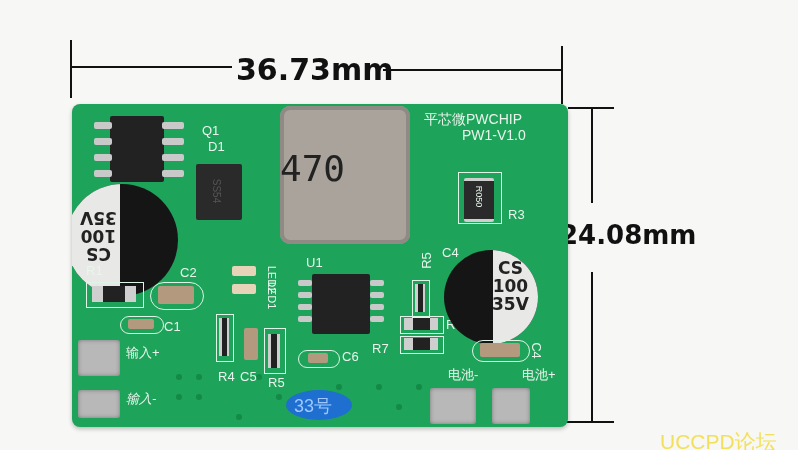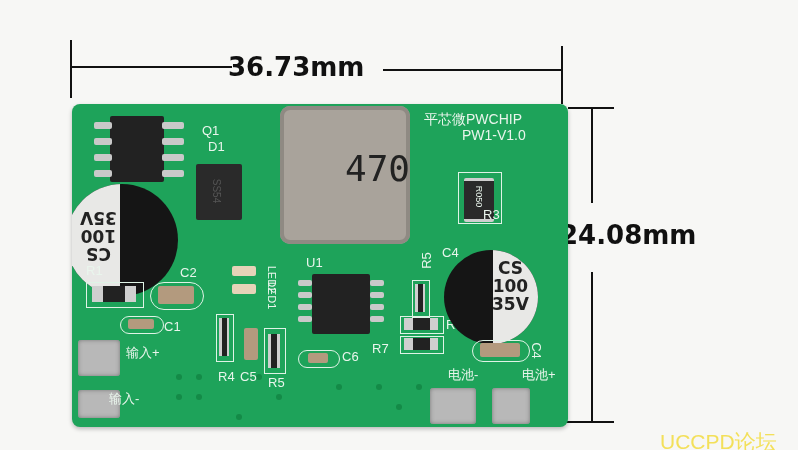--- a/index.html
+++ b/index.html
@@ -14,33 +14,33 @@
   .smd{position:absolute;background:#b39a7e;border-radius:2px;}
   .res{position:absolute;background:#222;}
   .res::before,.res::after{content:"";position:absolute;top:0;bottom:0;width:25%;background:#cfcfcf;}
   .res::before{left:0}.res::after{right:0}
   .capbody{position:absolute;border-radius:50%;background:#151515;overflow:hidden;}
   .capwhite{position:absolute;top:0;bottom:0;right:0;width:48%;background:#e8e8e6;}
   .captext{position:absolute;color:#222;font-weight:bold;font-size:17px;line-height:1.05;text-align:center;font-family:"DejaVu Sans",sans-serif;}
   .pad{position:absolute;background:#b8b8b8;border-radius:3px;box-shadow:inset 0 0 4px #777;}
   .via{position:absolute;width:6px;height:6px;border-radius:50%;background:#148a47;}
   .inductor{position:absolute;left:208px;top:2px;width:130px;height:138px;background:#a9a39b;border-radius:10px;box-shadow:inset 0 0 0 4px #8f8a83;}
-  .ind-text{position:absolute;left:0;right:0;top:42px;text-align:right;font-size:36px;color:#222;font-family:"DejaVu Sans Mono",monospace;}
+  .ind-text{position:absolute;left:0;right:0;top:42px;text-align:left;font-size:36px;color:#222;font-family:"DejaVu Sans Mono",monospace;}
   .watermark{position:absolute;color:#f3e05a;font-size:21px;white-space:nowrap;}
   .marker{position:absolute;background:#1e6fd0;border-radius:50%;color:#9ec8ff;font-size:18px;}
   .kkw{position:absolute;color:#1aa6e8;font-size:40px;font-style:italic;font-weight:bold;opacity:.8;}
 </style>
 </head>
 <body>
 
 <div class="dim-line" style="left:70px;top:40px;width:2px;height:58px;"></div>
 <div class="dim-line" style="left:561px;top:46px;width:2px;height:58px;"></div>
 <div class="dim-line" style="left:70px;top:66px;width:162px;height:2px;"></div>
 <div class="dim-line" style="left:383px;top:69px;width:180px;height:2px;"></div>
-<div class="dim-text" style="left:228px;top:52px;font-size:26px;">36.73mm</div>
+<div class="dim-text" style="left:236px;top:52px;font-size:30px;">36.73mm</div>
 
 <div class="dim-line" style="left:568px;top:107px;width:46px;height:2px;"></div>
 <div class="dim-line" style="left:566px;top:421px;width:48px;height:2px;"></div>
 <div class="dim-line" style="left:591px;top:108px;width:2px;height:95px;"></div>
 <div class="dim-line" style="left:591px;top:272px;width:2px;height:150px;"></div>
 <div class="dim-text" style="left:560px;top:220px;font-size:26px;">24.08mm</div>
 
 <div class="pcb">
 
   <div class="via" style="left:104px;top:270px;"></div>
@@ -93,21 +93,21 @@
   <div class="outline" style="left:78px;top:178px;width:52px;height:26px;border-radius:14px;"></div>
   <div class="smd" style="left:86px;top:182px;width:36px;height:18px;"></div>
 
   <div class="outline" style="left:48px;top:212px;width:42px;height:16px;border-radius:10px;"></div>
   <div class="smd" style="left:56px;top:215px;width:26px;height:10px;"></div>
   <div class="silk" style="left:92px;top:216px;">C1</div>
 
   <div class="pad" style="left:6px;top:236px;width:42px;height:36px;"></div>
   <div class="silk" style="left:54px;top:242px;">输入+</div>
   <div class="pad" style="left:6px;top:286px;width:42px;height:28px;"></div>
-  <div class="silk" style="left:37px;top:288px;">输入-</div>
+  <div class="silk" style="left:54px;top:288px;font-style:italic;">输入-</div>
 
   <div class="silk" style="left:186px;top:170px;font-size:11px;transform:rotate(90deg);">LED2</div>
   <div class="silk" style="left:186px;top:186px;font-size:11px;transform:rotate(90deg);">LED1</div>
   <div class="smd" style="left:160px;top:162px;width:24px;height:10px;background:#e6d3b8;"></div>
   <div class="smd" style="left:160px;top:180px;width:24px;height:10px;background:#e6d3b8;"></div>
 
   <div class="outline" style="left:144px;top:210px;width:16px;height:46px;"></div>
   <div class="res" style="left:147px;top:214px;width:10px;height:38px;"></div>
   <div class="smd" style="left:172px;top:224px;width:14px;height:32px;"></div>
   <div class="outline" style="left:192px;top:224px;width:20px;height:44px;"></div>
@@ -137,37 +137,40 @@
   <div class="outline" style="left:328px;top:212px;width:42px;height:16px;"></div>
   <div class="res" style="left:332px;top:214px;width:34px;height:12px;"></div>
   <div class="silk" style="left:374px;top:214px;">R</div>
   <div class="outline" style="left:328px;top:232px;width:42px;height:16px;"></div>
   <div class="res" style="left:332px;top:234px;width:34px;height:12px;"></div>
   <div class="silk" style="left:300px;top:238px;text-align:right;">R7</div>
 
   <div class="outline" style="left:386px;top:68px;width:42px;height:50px;"></div>
   <div class="chip" style="left:392px;top:74px;width:30px;height:38px;background:#2a2a2a;border:3px solid #cfcfcf;border-left:0;border-right:0;"></div>
   <div class="silk" style="left:396px;top:88px;font-size:9px;transform:rotate(90deg);">R050</div>
-  <div class="silk" style="left:411px;top:104px;">R3</div>
+  <div class="silk" style="left:436px;top:104px;">R3</div>
 
   <div class="silk" style="left:370px;top:142px;">C4</div>
   <div class="capbody" style="left:372px;top:146px;width:94px;height:94px;">
     <div class="capwhite"></div>
   </div>
   <div class="captext" style="left:420px;top:156px;">
     <div>CS</div>
     <div>100</div>
     <div>35V</div>
   </div>
 
   <div class="outline" style="left:400px;top:236px;width:56px;height:20px;border-radius:11px;"></div>
   <div class="smd" style="left:408px;top:239px;width:40px;height:14px;"></div>
   <div class="silk" style="left:456px;top:240px;transform:rotate(90deg);">C4</div>
 
   <div class="silk" style="left:356px;top:264px;margin-left:20px;">电池-</div>
   <div class="silk" style="left:414px;top:264px;margin-left:36px;">电池+</div>
   <div class="pad" style="left:358px;top:284px;width:46px;height:36px;"></div>
   <div class="pad" style="left:420px;top:284px;width:38px;height:36px;"></div>
 
+  <div class="marker" style="left:214px;top:286px;width:66px;height:30px;">
+    <span style="position:absolute;left:8px;top:4px;">33号</span>
+  </div>
 
 </div>
 
 <div class="watermark" style="left:660px;top:428px;">UCCPD论坛</div>
 
 </body></html>

